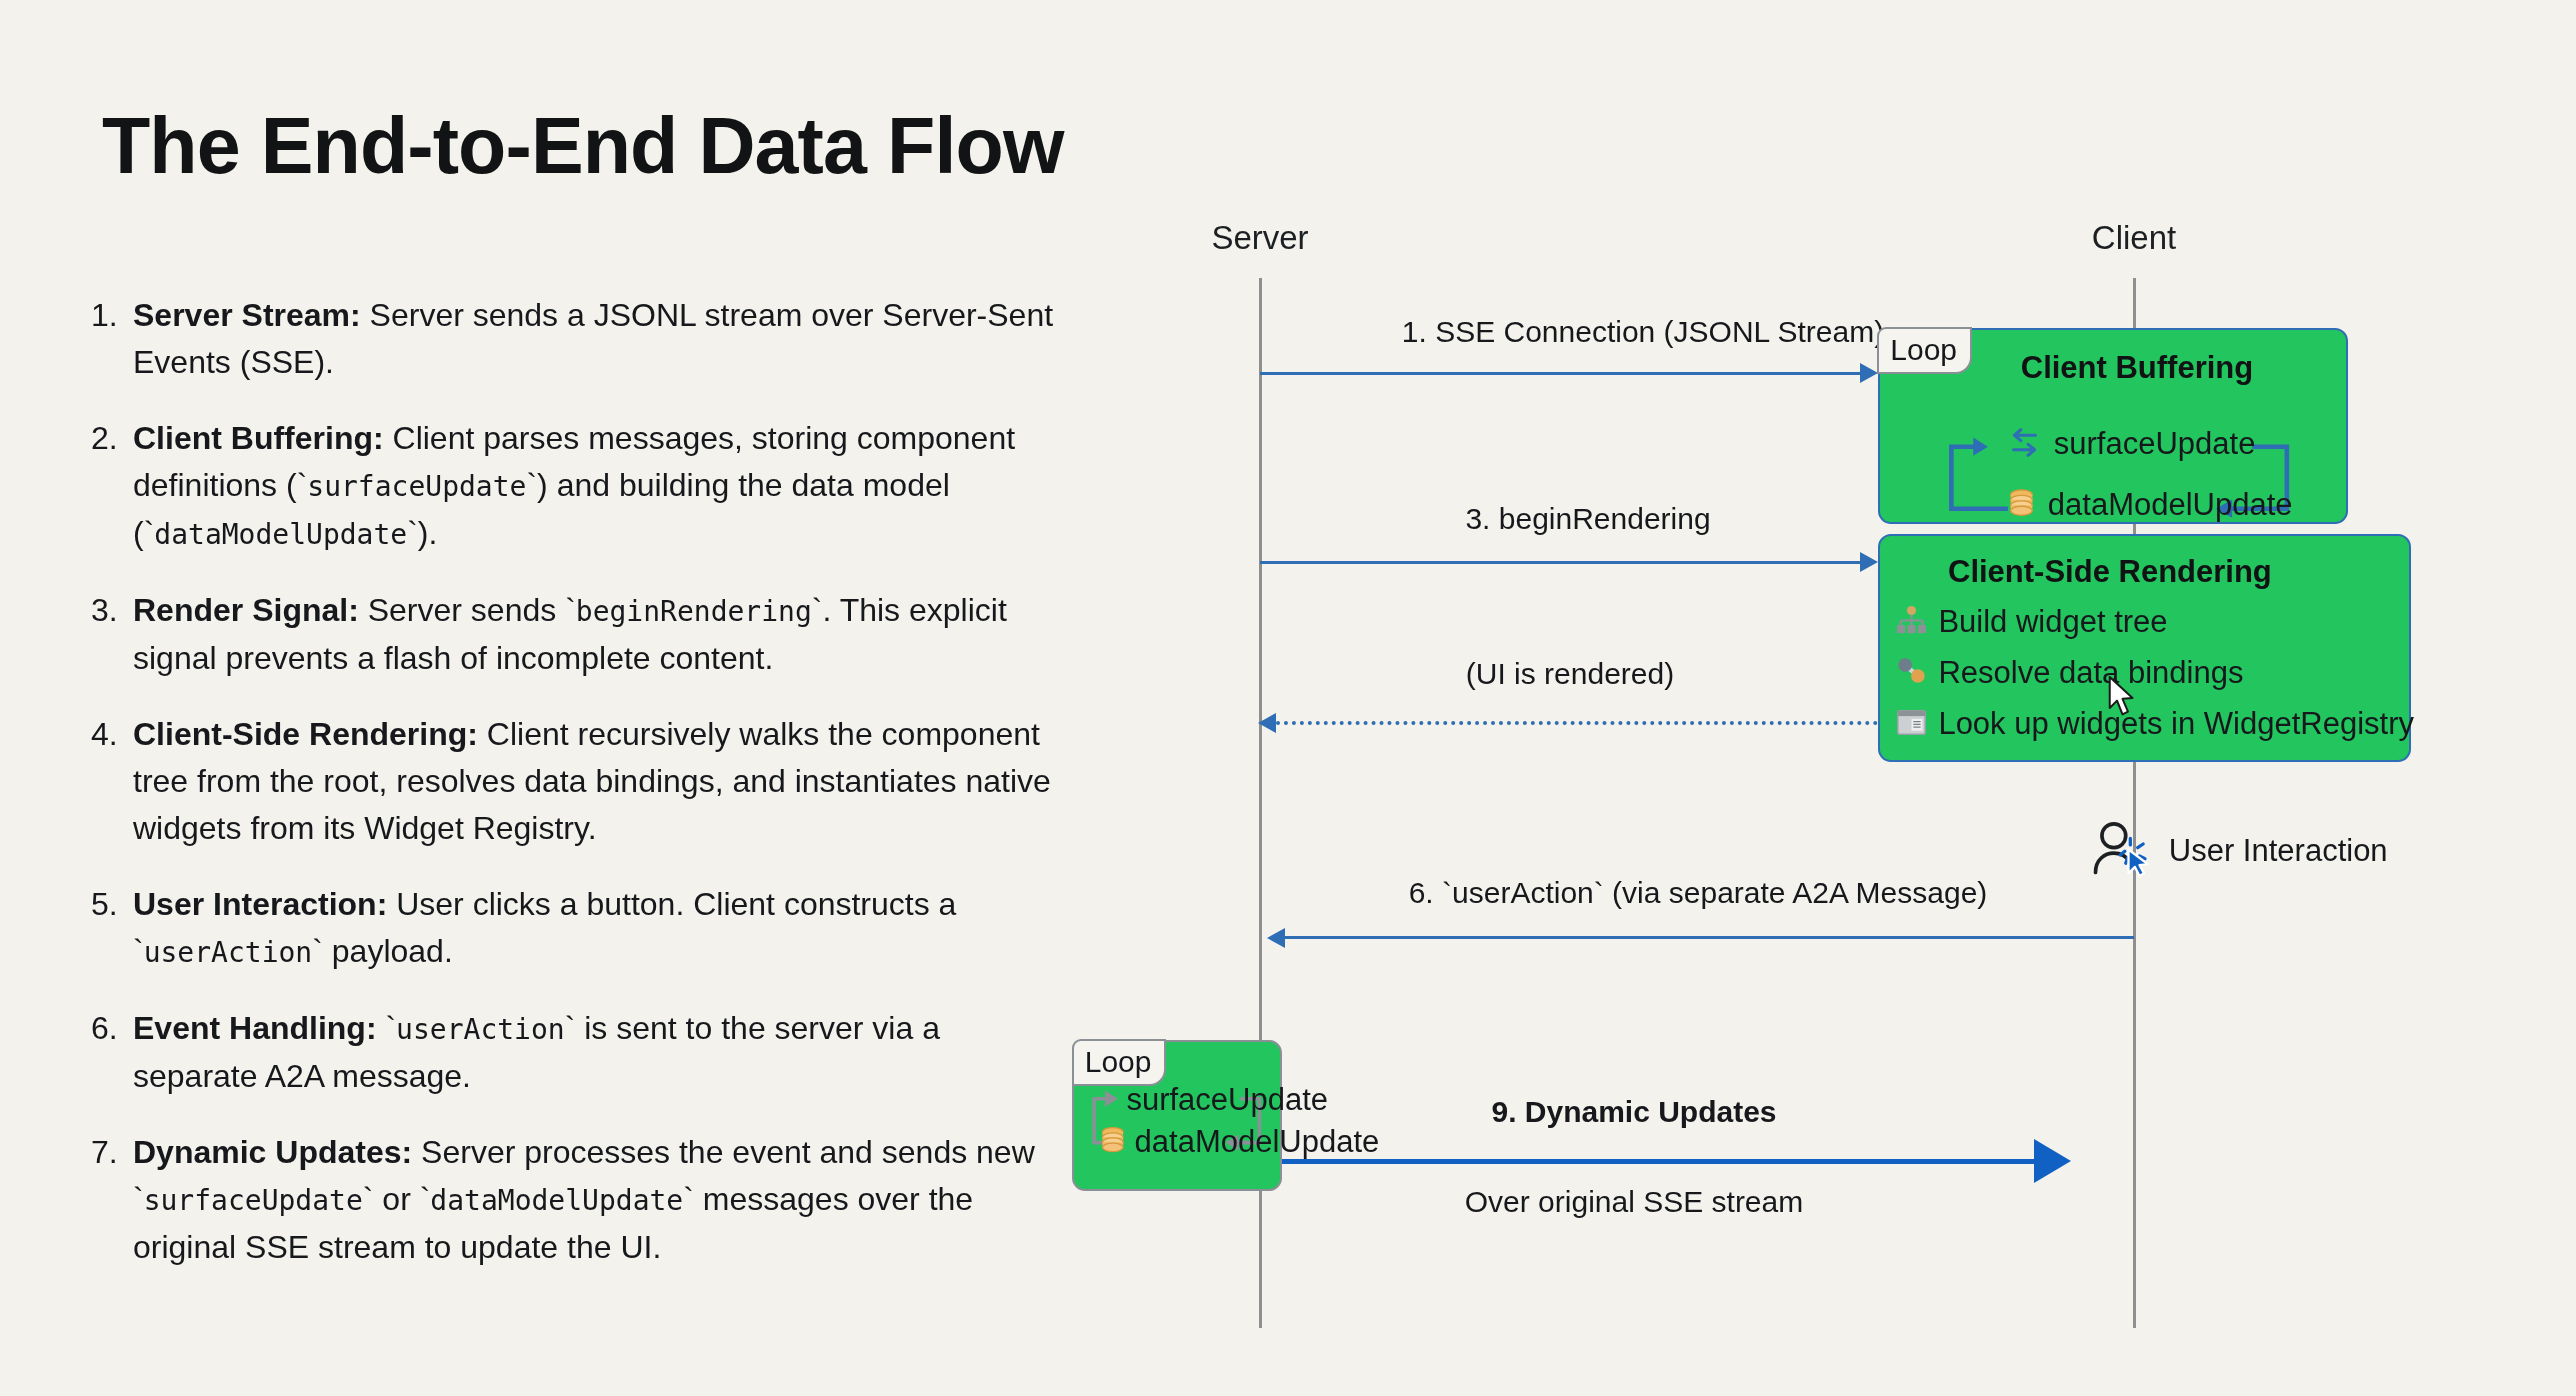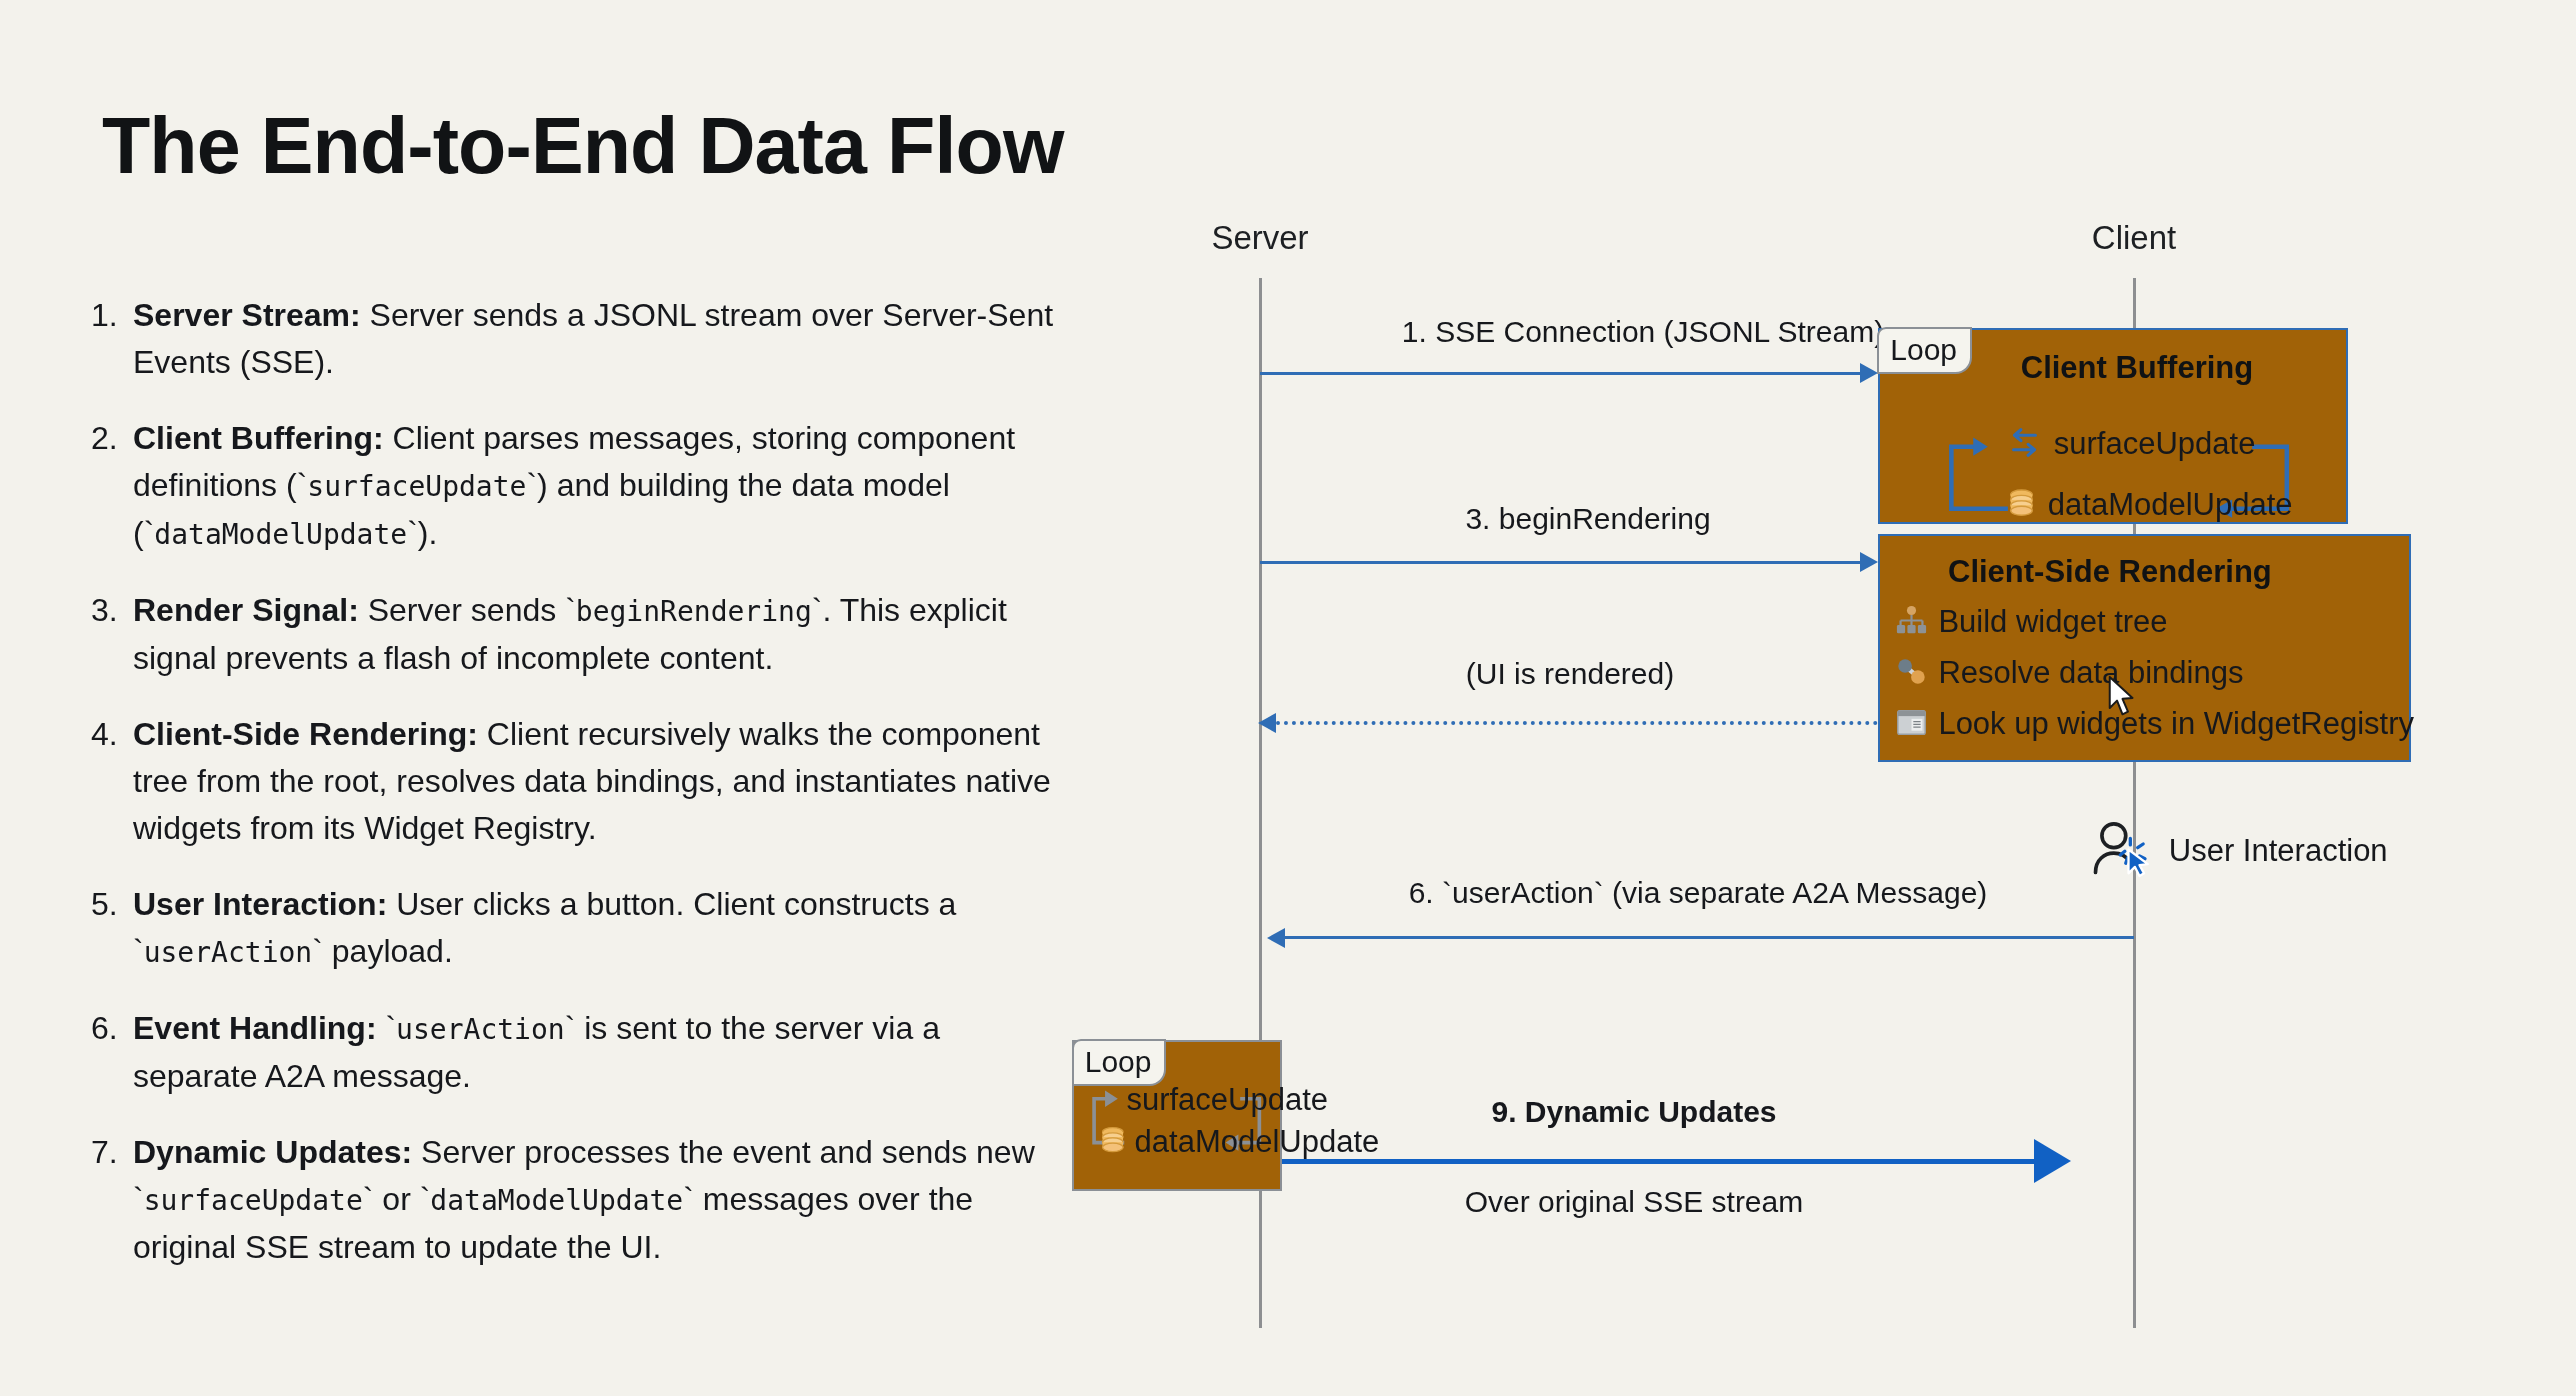--- a/index.html
+++ b/index.html
@@ -100,23 +100,23 @@
     color:#16181c;
     white-space:nowrap;
     transform:translateX(-50%);
   }
   .msg-label.bold { font-weight:bold; }
 
   
   .box {
     position:absolute;
     box-sizing:border-box;
-    background:#a16207;
+    background:#22c55e;
     border:2.7px solid #2f6db5;
-    border-radius:0;
+    border-radius:13px;
   }
   .box.gray { border-color:#8b9096; }
   .box-title {
     font-size:31px;
     font-weight:bold;
     color:#101214;
     padding-left:48px;
   }
   .box-line {
     font-size:31px;
@@ -260,21 +260,21 @@
             <circle cx="17" cy="6" r="5" fill="#d6a463"></circle>
             <path d="M17 11 L17 17 M5 17 L29 17 M5 17 L5 22 M17 17 L17 22 M29 17 L29 22" stroke="#8d9296" stroke-width="2.4" fill="none"></path>
             <rect x="1" y="22" width="9" height="9" rx="1.5" fill="#8d9296"></rect>
             <rect x="12.5" y="22" width="9" height="9" rx="1.5" fill="#8d9296"></rect>
             <rect x="24" y="22" width="9" height="9" rx="1.5" fill="#8d9296"></rect>
           </svg>
         </span>
         <span class="box-line">Build widget tree</span>
       </div>
 
-      <div style="position:absolute; left:16.4px; top:119px; display:flex; align-items:center; gap:11px;">
+      <div style="position:absolute; left:16.4px; top:119px; display:flex; align-items:flex-start; gap:11px;">
         <span class="icon">
           <svg width="31" height="31" viewBox="0 0 34 34">
             <path d="M11 12 L23 22" stroke="#cfd2d4" stroke-width="5" fill="none"></path>
             <circle cx="10" cy="11" r="7.5" fill="#6d7d89"></circle>
             <circle cx="24" cy="23" r="7.5" fill="#e0a24f"></circle>
           </svg>
         </span>
         <span class="box-line">Resolve data bindings</span>
       </div>
 

